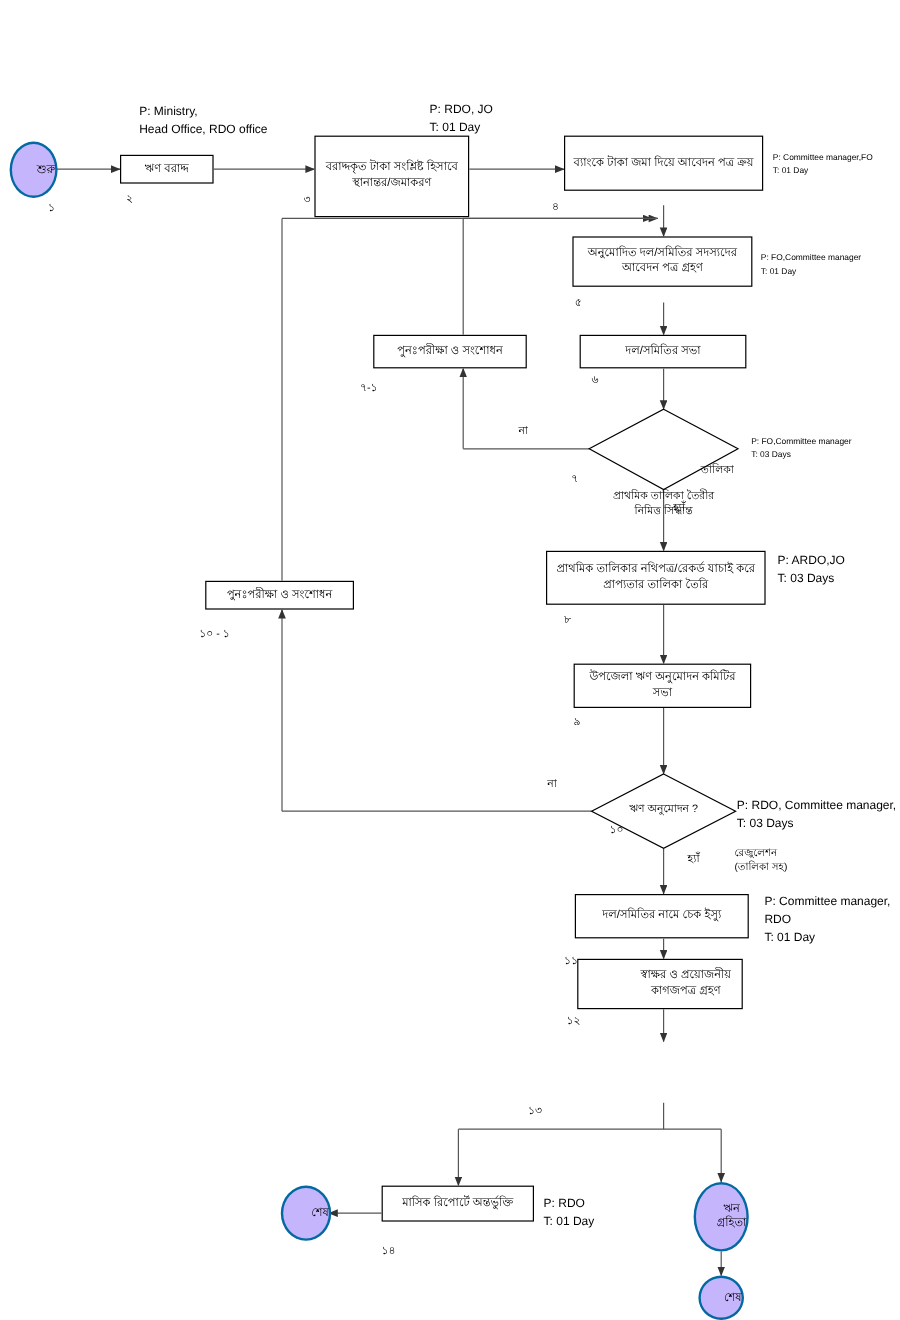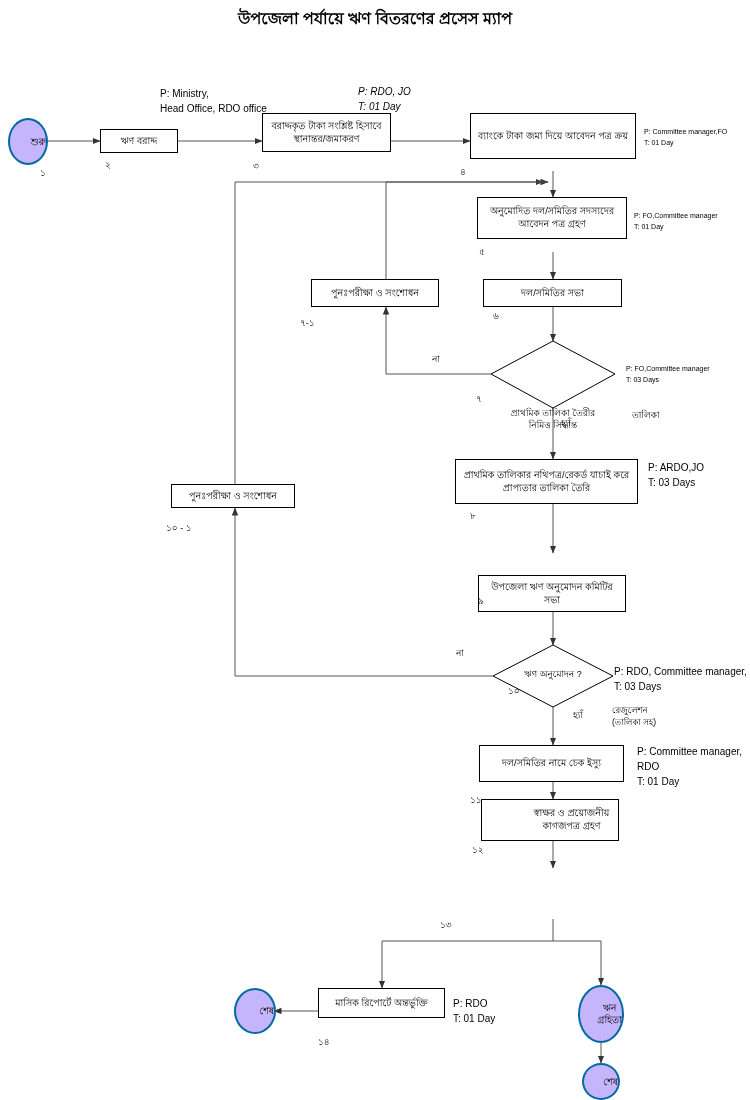--- a/index.html
+++ b/index.html
@@ -95,21 +95,20 @@
     line-height: 1.45;
     color: #000;
     white-space: pre-line;
   }
 </style>
 </head>
 <body>
 
 <div id="canvas">
 
-  <div class="title">উপজেলা পর্যায়ে ঋণ বিতরণের প্রসেস ম্যাপ</div>
 
   <svg id="svg-layer" viewBox="0 0 750 1100" xmlns="http://www.w3.org/2000/svg">
     <defs>
       <marker id="arrow" markerWidth="9" markerHeight="9" refX="7.5" refY="3.2" orient="auto" markerUnits="userSpaceOnUse">
         <path d="M0,0 L8,3.2 L0,6.4 z" fill="#333"></path>
       </marker>
       <marker id="arrow2" markerWidth="14" markerHeight="9" refX="12.5" refY="3.2" orient="auto" markerUnits="userSpaceOnUse">
         <path d="M0,0 L8,3.2 L0,6.4 z" fill="#333"></path>
         <path d="M5,0 L13,3.2 L5,6.4 z" fill="#333"></path>
       </marker>
@@ -170,29 +169,29 @@
   <div class="node term" style="left:8px; top:118px; width:40px; height:47px;">
     <span>শুরু</span>
   </div>
   <div class="num" style="left:40px; top:166px;">১</div>
 
   <div class="node proc" style="left:100px; top:129px; width:78px; height:24px;">
     <span>ঋণ বরাদ্দ</span>
   </div>
   <div class="num" style="left:105px; top:158px;">২</div>
 
-  <div class="pt-note" style="left:116px; top:86px;margin-left:44px;">P:  Ministry,
+  <div class="pt-note" style="left:116px; top:86px;">P:  Ministry,
       Head Office, RDO office</div>
 
-  <div class="node proc" style="left:262px; top:113px; width:129px; height:39px;">
+  <div class="node proc" style="left:262px; top:113px; width:129px; height:68px;">
     <span>বরাদ্দকৃত টাকা সংশ্লিষ্ট হিসাবে স্থানান্তর/জমাকরণ</span>
   </div>
   <div class="num" style="left:253px; top:159px;">৩</div>
 
-  <div class="pt-note" style="left:358px; top:84px;font-style:italic;">P:  RDO, JO
+  <div class="pt-note" style="left:358px; top:84px;">P:  RDO, JO
 T: 01 Day</div>
 
   <div class="node proc" style="left:470px; top:113px; width:166px; height:46px;">
     <span>ব্যাংকে টাকা জমা দিয়ে আবেদন পত্র ক্রয়</span>
   </div>
   <div class="num" style="left:460px; top:165px;">৪</div>
 
   <div class="pt-note small" style="left:644px; top:126px;">P:  Committee manager,FO
 T: 01 Day</div>
 
@@ -207,39 +206,39 @@
   <div class="node proc" style="left:483px; top:279px; width:139px; height:28px;">
     <span>দল/সমিতির সভা</span>
   </div>
   <div class="num" style="left:493px; top:309px;">৬</div>
 
   <div class="dec-label" style="left:503px; top:357px; width:100px; height:34px;margin-top:46px;">প্রাথমিক তালিকা তৈরীর নিমিত্ত সিদ্ধান্ত</div>
   <div class="num" style="left:476px; top:392px;">৭</div>
 
   <div class="edge-label" style="left:432px; top:352px;">না</div>
   <div class="edge-label" style="left:561px; top:416px;">হ্যাঁ</div>
-  <div class="edge-label" style="left:584px; top:408px;margin-left:48px;">তালিকা</div>
+  <div class="edge-label" style="left:584px; top:384px;">তালিকা</div>
 
   <div class="pt-note small" style="left:626px; top:363px;">P:  FO,Committee manager
 T: 03 Days</div>
 
   <div class="node proc" style="left:311px; top:279px; width:128px; height:28px;">
     <span>পুনঃপরীক্ষা ও সংশোধন</span>
   </div>
   <div class="num" style="left:300px; top:316px;">৭-১</div>
 
   <div class="node proc" style="left:455px; top:459px; width:183px; height:45px;">
     <span>প্রাথমিক তালিকার নথিপত্র/রেকর্ড যাচাই করে প্রাপ্যতার তালিকা তৈরি</span>
   </div>
   <div class="num" style="left:470px; top:509px;">৮</div>
 
   <div class="pt-note" style="left:648px; top:460px;">P: ARDO,JO
 T:  03 Days</div>
 
-  <div class="node proc" style="left:478px; top:575px; width:148px; height:37px;align-items:center;">
+  <div class="node proc" style="left:478px; top:553px; width:148px; height:37px;align-items:center;">
     <span>উপজেলা ঋণ অনুমোদন কমিটির সভা</span>
   </div>
   <div class="num" style="left:478px; top:594px;">৯</div>
 
   <div class="dec-label" style="left:508px; top:666px; width:90px; height:18px;">ঋণ অনুমোদন ?</div>
   <div class="num" style="left:508px; top:684px;">১০</div>
 
   <div class="edge-label" style="left:456px; top:646px;">না</div>
   <div class="edge-label" style="left:573px; top:708px;">হ্যাঁ</div>
 

